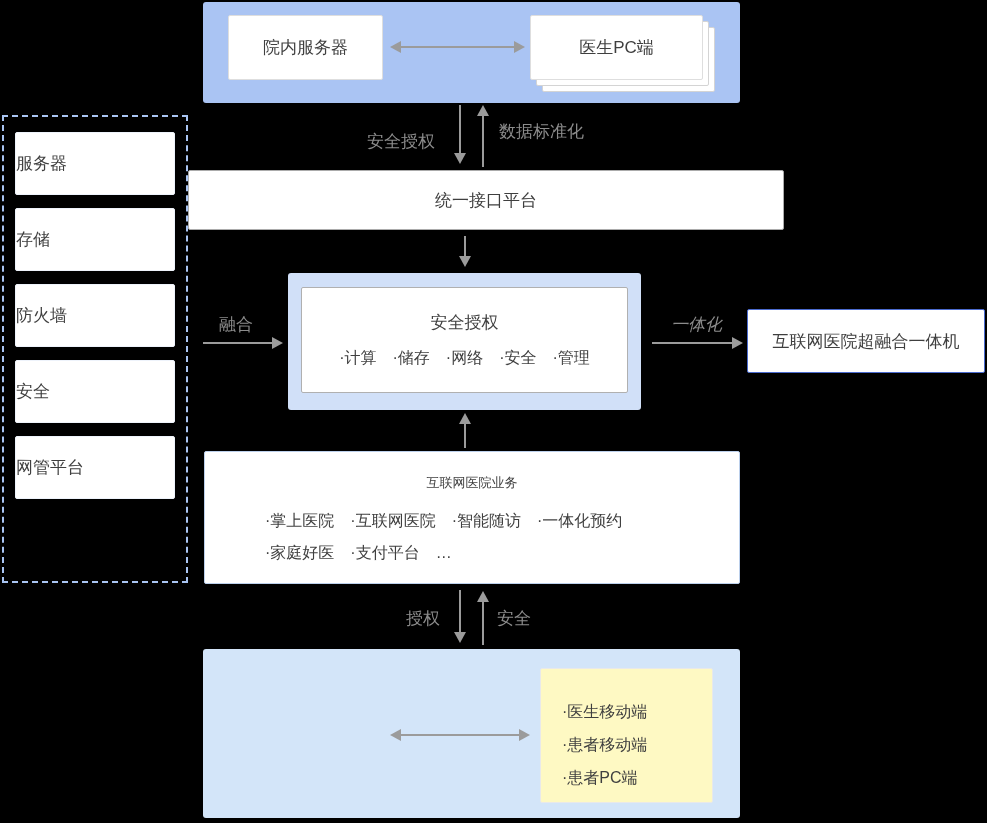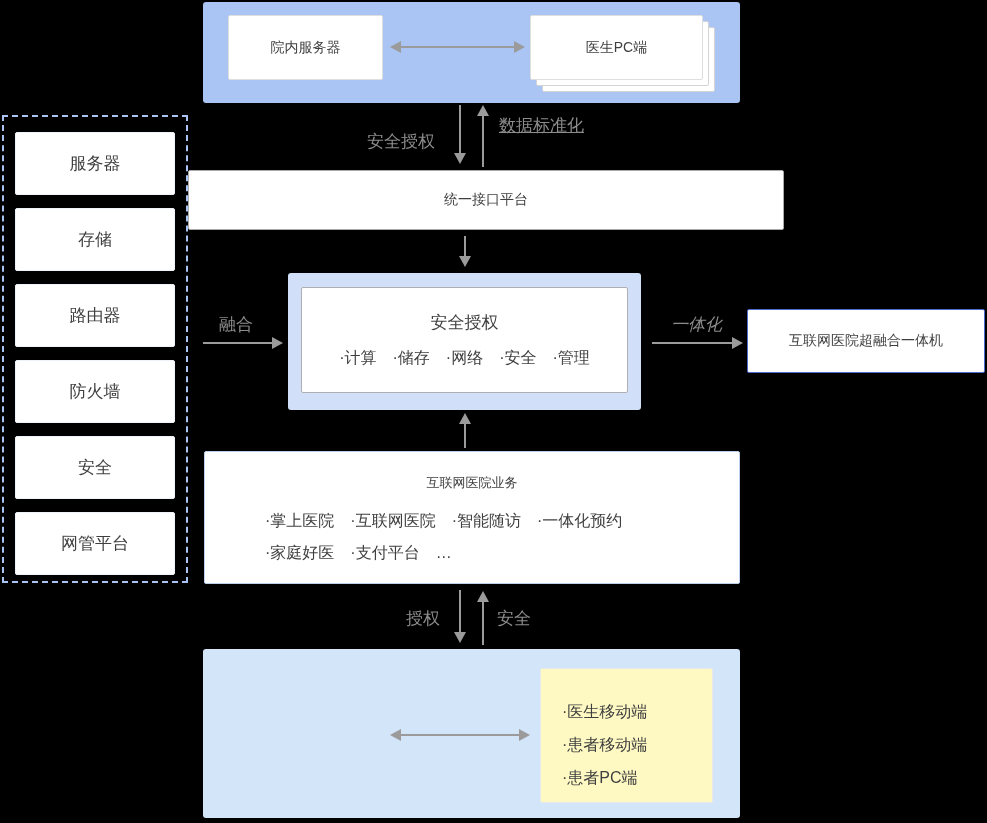--- a/index.html
+++ b/index.html
@@ -4,38 +4,38 @@
 <style>
   html,body{margin:0;padding:0;background:#000;}
   #stage{position:relative;width:987px;height:823px;background:#000;overflow:hidden;
          font-family:"Liberation Sans","DejaVu Sans",sans-serif;color:#3f3f3f;}
   .grp{position:absolute;left:0;top:0;width:0;height:0;overflow:visible;}
   .band{position:absolute;border-radius:3px;}
   .band-top{left:203px;top:2px;width:537px;height:101px;background:#aac4f3;}
   .band-mid{left:288px;top:273px;width:353px;height:137px;background:#d1e0f8;}
   .band-bottom{left:203px;top:649px;width:537px;height:169px;background:#d3e5f9;}
   .wbox{position:absolute;background:#fff;display:flex;align-items:center;justify-content:center;
-        font-size:14px;color:#3f3f3f;border-radius:2px;box-sizing:border-box;text-align:center;}
+        font-size:17px;color:#3f3f3f;border-radius:2px;box-sizing:border-box;text-align:center;}
   .b-gray{border:1px solid #c9c9c9;}
   .b-light{border:1px solid #dedede;}
   .b-blue{border:1px solid #4a6ace;}
   .b-skyblue{border:1px solid #bcd0ec;}
   .paper{position:absolute;background:#fff;border:1px solid #d4d4d4;border-radius:2px;box-sizing:border-box;}
   .flow-label{position:absolute;color:#8c8c8c;font-size:17px;line-height:19px;white-space:pre;}
   .shaft-v{position:absolute;width:2px;background:#9b9b9b;}
   .shaft-h{position:absolute;height:2px;background:#9b9b9b;}
   .tri{position:absolute;width:0;height:0;}
   .tri-up{border-left:6px solid transparent;border-right:6px solid transparent;border-bottom:11px solid #9b9b9b;}
   .tri-down{border-left:6px solid transparent;border-right:6px solid transparent;border-top:11px solid #9b9b9b;}
   .tri-left{border-top:6px solid transparent;border-bottom:6px solid transparent;border-right:11px solid #9b9b9b;}
   .tri-right{border-top:6px solid transparent;border-bottom:6px solid transparent;border-left:11px solid #9b9b9b;}
   .dashed-panel{position:absolute;left:2px;top:115px;width:186px;height:468px;box-sizing:border-box;
         border:2px dashed #a9c4f2;display:flex;flex-direction:column;gap:13px;padding:15px 11px 12px 11px;}
   .infra-item{background:#fff;border:1px solid #eef3fb;border-radius:2px;flex:0 0 63px;
-        display:flex;align-items:center;justify-content:center;font-size:17px;color:#3f3f3f;box-sizing:border-box;}
+        display:flex;align-items:center;justify-content:flex-start;font-size:17px;color:#3f3f3f;box-sizing:border-box;}
   .hci-inner{position:absolute;left:301px;top:287px;width:327px;height:106px;background:#fff;
         border:1px solid #b0b0b0;border-radius:2px;box-sizing:border-box;
         display:flex;flex-direction:column;align-items:center;justify-content:center;gap:14px;}
   .hci-title{font-size:17px;}
   .hci-items{font-size:16px;white-space:pre;}
   .biz-title{position:absolute;left:204px;top:474px;width:536px;text-align:center;font-size:13px;color:#3f3f3f;}
   .biz-line{position:absolute;left:265px;font-size:16px;color:#3f3f3f;white-space:pre;}
   .client-box{position:absolute;left:540px;top:668px;width:173px;height:135px;background:#fef9c3;
         border:1px solid #e9e9e9;border-radius:2px;box-sizing:border-box;padding:26px 0 0 21px;}
   .client-line{font-size:16px;line-height:33px;color:#3f3f3f;white-space:pre;}
@@ -67,40 +67,37 @@
 
   <div class="grp">
     <div class="shaft-v" style="left:459px;top:105px;height:50px;"></div>
     <div class="tri tri-down" style="left:454px;top:153px;"></div>
   </div>
   <div class="grp">
     <div class="tri tri-up" style="left:477px;top:105px;"></div>
     <div class="shaft-v" style="left:482px;top:114px;height:53px;"></div>
   </div>
   <div class="flow-label" style="left:367px;top:132px;">安全授权</div>
-  <div class="flow-label" style="left:499px;top:116px;text-decoration:underline;">数据标准化</div>
+  <div class="flow-label" style="left:499px;top:122px;">数据标准化</div>
 
   <div class="wbox" style="left:188px;top:170px;width:596px;height:60px;border:1px solid #ababab;text-align:right;">
     <span>统一接口平台</span>
   </div>
 
   <div class="grp">
     <div class="shaft-v" style="left:464px;top:236px;height:22px;"></div>
     <div class="tri tri-down" style="left:459px;top:256px;"></div>
   </div>
 
   <div class="dashed-panel">
     <div class="infra-item">
         <span>服务器</span>
       </div>
     <div class="infra-item">
         <span>存储</span>
-      </div>
-    <div class="infra-item">
-        <span>路由器</span>
       </div>
     <div class="infra-item">
         <span>防火墙</span>
       </div>
     <div class="infra-item">
         <span>安全</span>
       </div>
     <div class="infra-item">
         <span>网管平台</span>
       </div>

